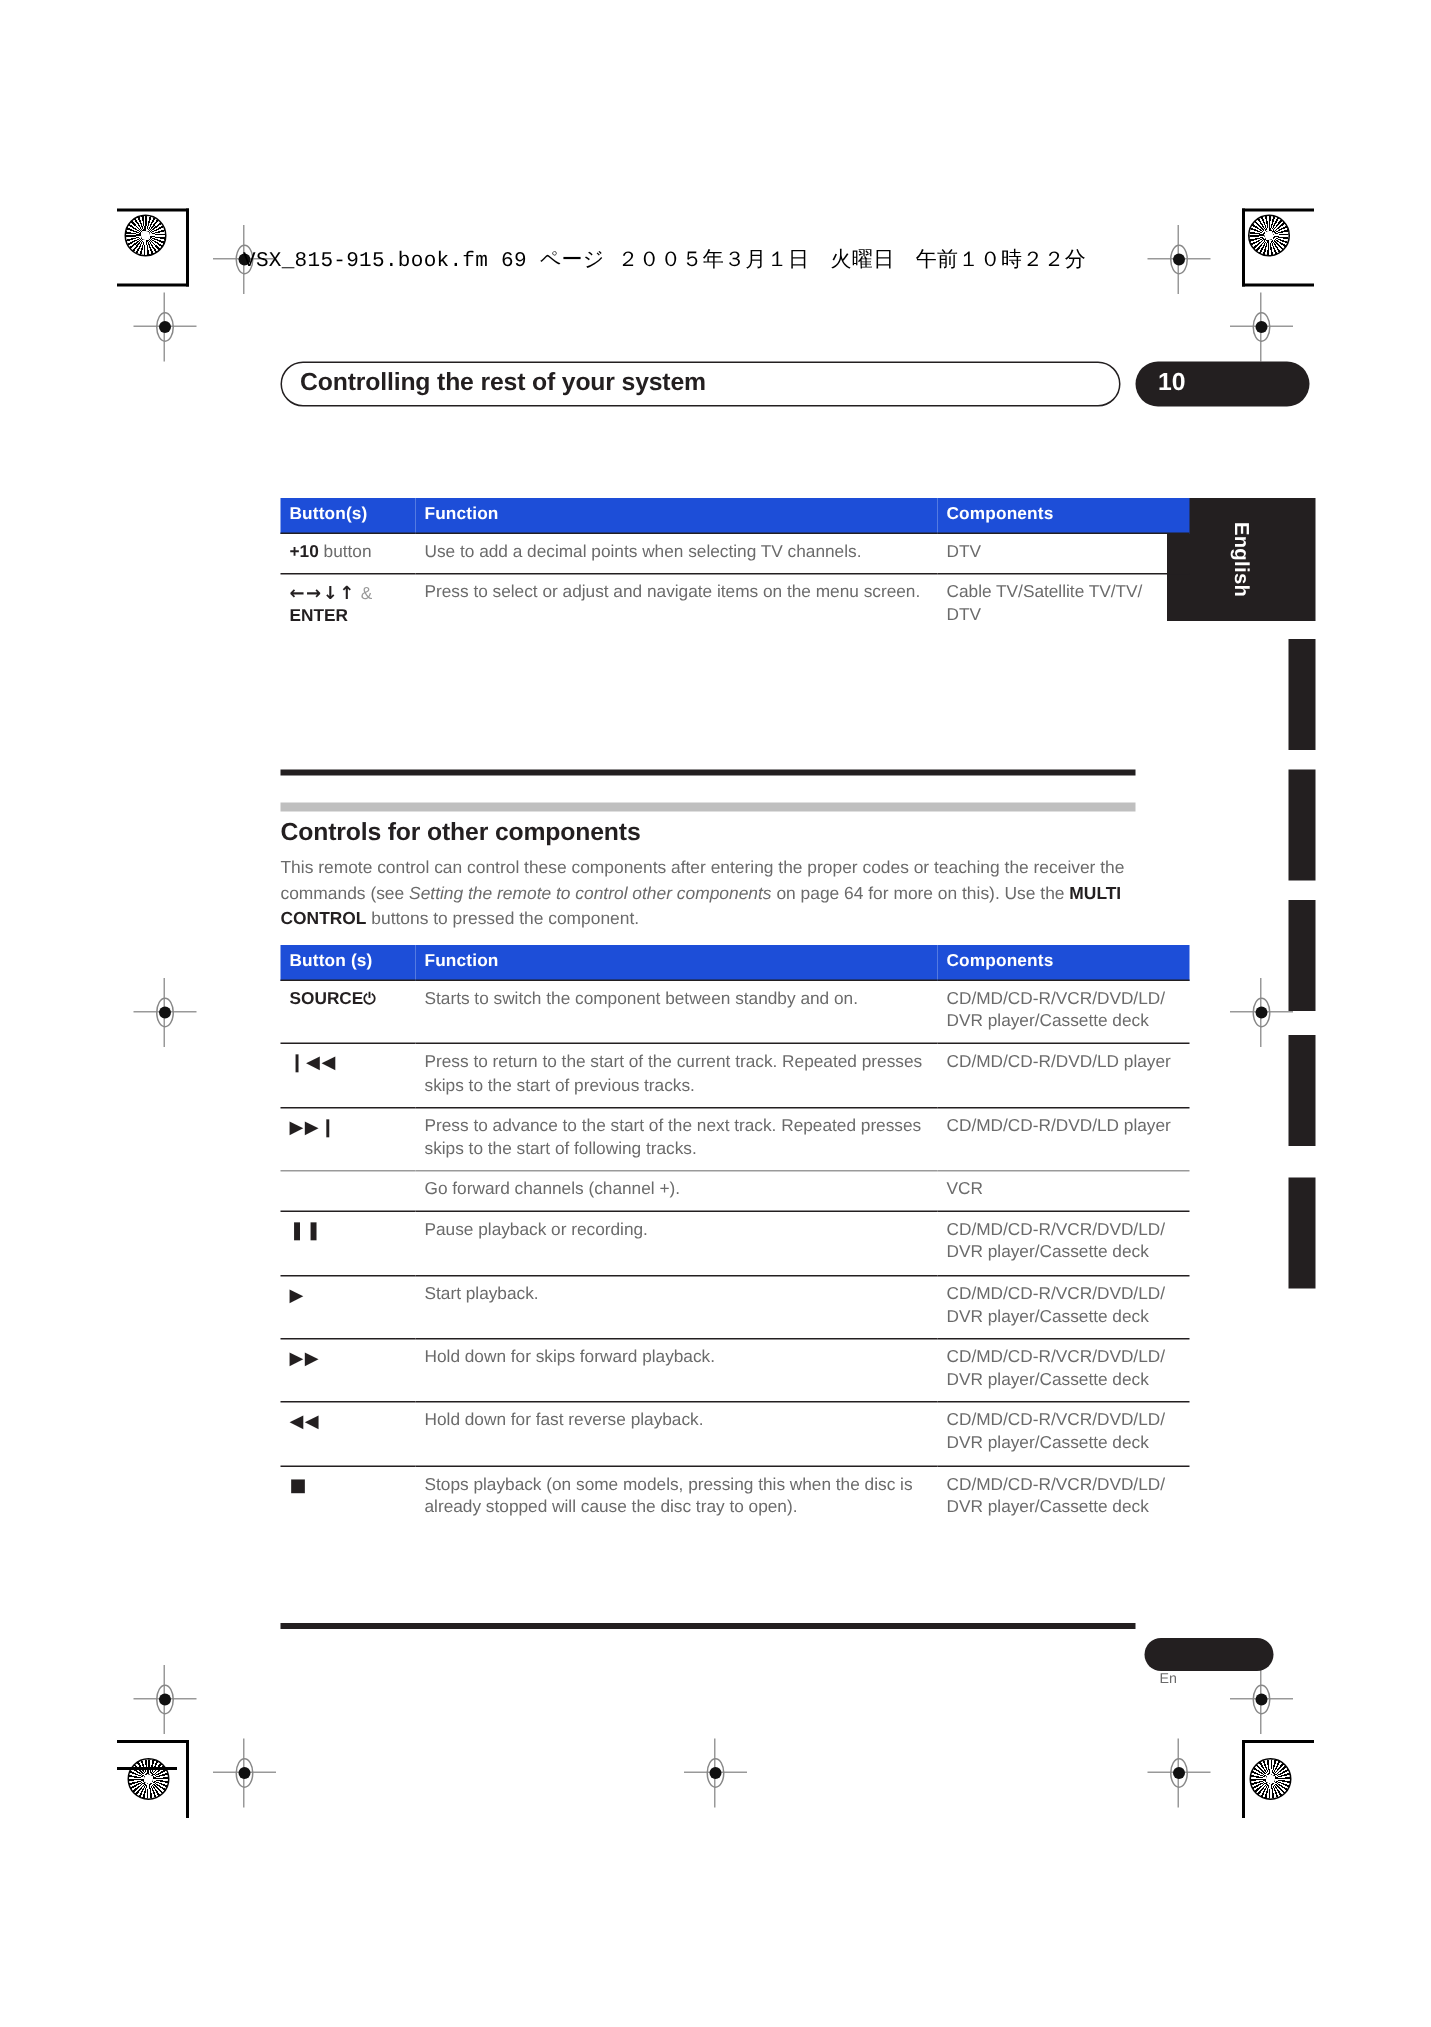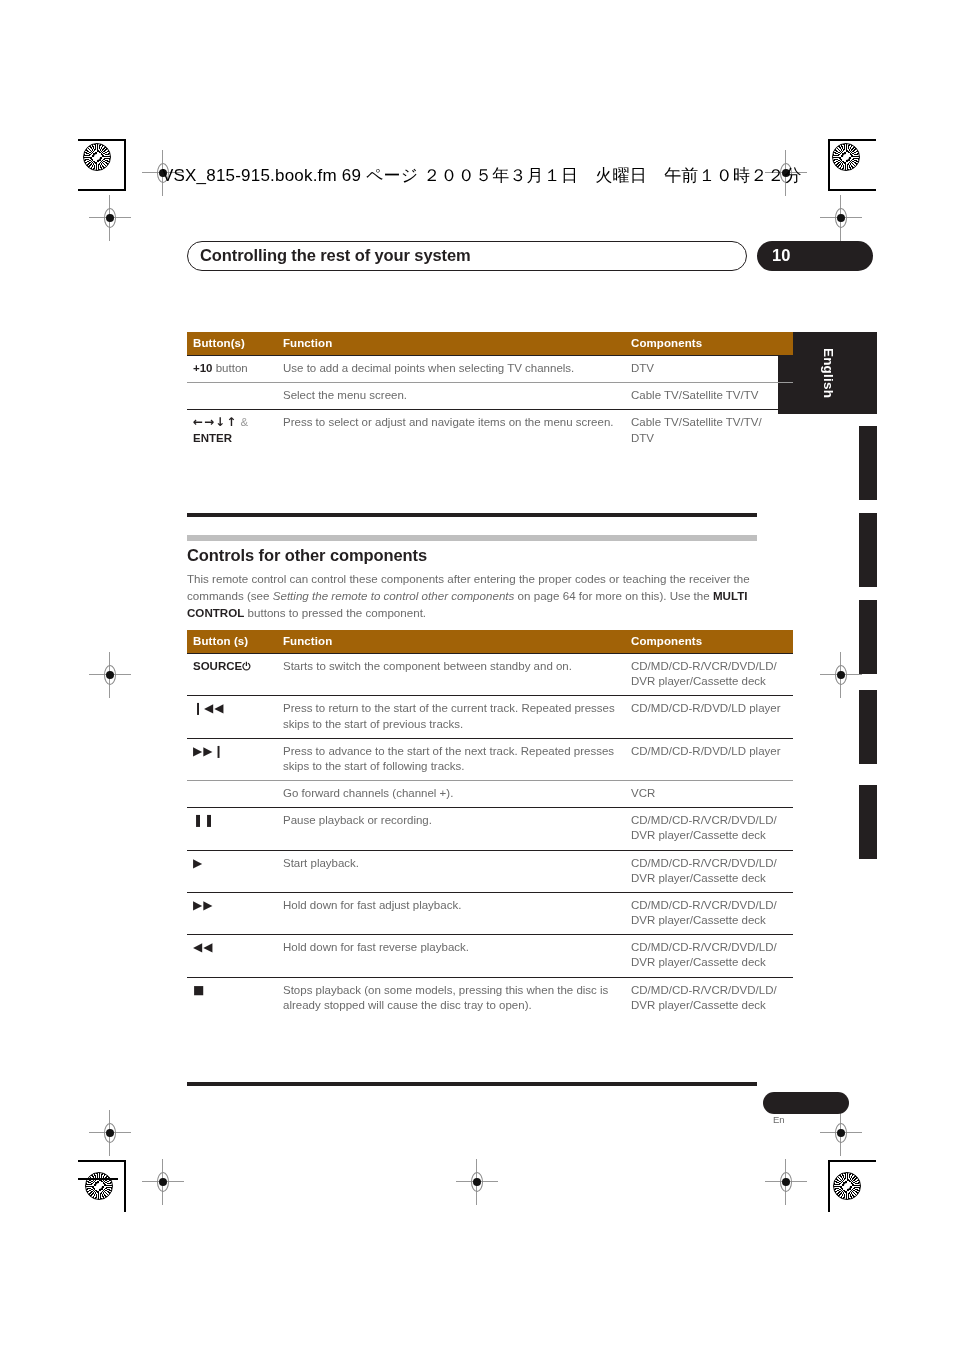--- a/index.html
+++ b/index.html
@@ -64,25 +64,25 @@
     width: 1px; height: 46px;
     background: #999;
   }
   .cropline { position: absolute; background: #000; }
 
   
   .file-header {
     position: absolute;
     left: 162px;
     top: 164px;
-    font-size: 17px;
+    font-size: 14px;
     color: #000;
     letter-spacing: 0.2px;
     white-space: nowrap;
-    font-family: Liberation Sans, sans-serif;
+    font-family: Liberation Mono, monospace;
   }
 
   
   .chapter-bar {
     position: absolute;
     left: 187px;
     top: 241px;
     width: 560px;
     height: 30px;
     border: 1.4px solid #231f20;
@@ -145,21 +145,21 @@
   }
 
   
   .doc-table {
     position: absolute;
     width: 570px;
     border-collapse: collapse;
     table-layout: fixed;
   }
   .doc-table th {
-    background: #a16207;
+    background: #1d4ed8;
     color: #ffffff;
     font-size: 11.5px;
     font-weight: bold;
     text-align: left;
     padding: 5px 6px 6px 6px;
     letter-spacing: 0.1px;
   }
   .doc-table td {
     font-size: 11.5px;
     color: #6b6b6b;
@@ -382,25 +382,20 @@
       <th class="col-fn">Function</th>
       <th class="col-comp">Components</th>
     </tr>
   </thead>
   <tbody>
     <tr>
       <td class="btn"><span>+10</span><span class="reg"> button</span></td>
       <td>Use to add a decimal points when selecting TV channels.</td>
       <td>DTV</td>
     </tr>
-    <tr class="sub">
-      <td class="btn"></td>
-      <td>Select the menu screen.</td>
-      <td>Cable TV/Satellite TV/TV</td>
-    </tr>
     <tr>
       <td class="btn"><span class="glyph">←→↓↑</span> <span class="amp">&amp;</span><br><span>ENTER</span></td>
       <td>Press to select or adjust and navigate items on the menu screen.</td>
       <td>Cable TV/Satellite TV/TV/ DTV</td>
     </tr>
   </tbody>
 </table>
 <div class="table-bottom-rule" style="top:513px;"></div>
 
 <div class="section-rule"></div>
@@ -443,21 +438,21 @@
       <td>Pause playback or recording.</td>
       <td>CD/MD/CD-R/VCR/DVD/LD/ DVR player/Cassette deck</td>
     </tr>
     <tr>
       <td class="btn"><span class="glyph">▶</span></td>
       <td>Start playback.</td>
       <td>CD/MD/CD-R/VCR/DVD/LD/ DVR player/Cassette deck</td>
     </tr>
     <tr>
       <td class="btn"><span class="glyph">▶▶</span></td>
-      <td>Hold down for fast adjust playback.</td>
+      <td>Hold down for skips forward playback.</td>
       <td>CD/MD/CD-R/VCR/DVD/LD/ DVR player/Cassette deck</td>
     </tr>
     <tr>
       <td class="btn"><span class="glyph">◀◀</span></td>
       <td>Hold down for fast reverse playback.</td>
       <td>CD/MD/CD-R/VCR/DVD/LD/ DVR player/Cassette deck</td>
     </tr>
     <tr>
       <td class="btn"><span class="glyph">■</span></td>
       <td>Stops playback (on some models, pressing this when the disc is already stopped will cause the disc tray to open).</td>

